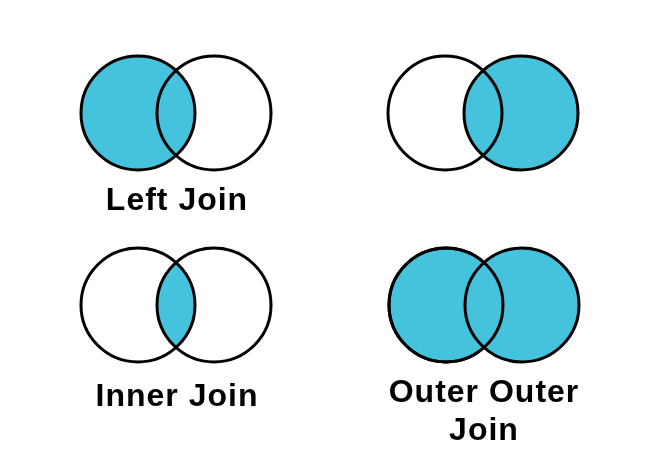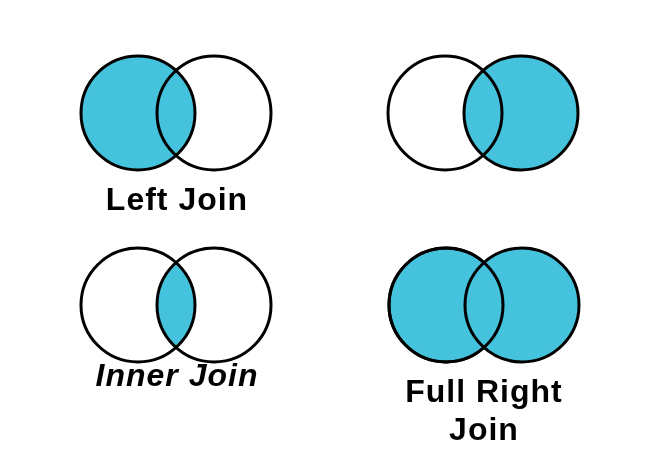--- a/index.html
+++ b/index.html
@@ -43,21 +43,21 @@
     line-height: 38px;
     color: #000000;
     user-select: none;
   }
   #venn-left-join   { left: 79px;  top: 53px;  }
   #venn-right-join  { left: 386px; top: 53px;  }
   #venn-inner-join  { left: 79px;  top: 245px; }
   #venn-full-outer  { left: 387px; top: 245px; }
   #label-left-join  { left: 72px;  top: 180px; }
   #label-right-join { left: 379px; top: 180px; }
-  #label-inner-join { left: 72px;  top: 356px; font-style: italic; }
+  #label-inner-join { left: 72px;  top: 376px; }
   #label-full-outer { left: 379px; top: 372px; }
 </style>
 </head>
 <body>
 
 <div class="canvas">
 
   <div class="venn" id="venn-left-join">
     <svg viewBox="0 0 196 120">
       <circle class="filled" cx="59" cy="60" r="57" fill="#45C2DC"></circle>
@@ -87,15 +87,15 @@
   </div>
   <div class="join-label" id="label-inner-join">Inner Join</div>
 
   <div class="venn" id="venn-full-outer">
     <svg viewBox="0 0 196 120">
       <circle class="filled" cx="59" cy="60" r="57" fill="#45C2DC"></circle>
       <circle class="filled" cx="135" cy="60" r="57" fill="#45C2DC"></circle>
       <circle class="outline" cx="59" cy="60" r="57"></circle>
     </svg>
   </div>
-  <div class="join-label" id="label-full-outer">Full Right Join</div>
+  <div class="join-label" id="label-full-outer">Outer Outer Join</div>
 
 </div>
 
 </body></html>

